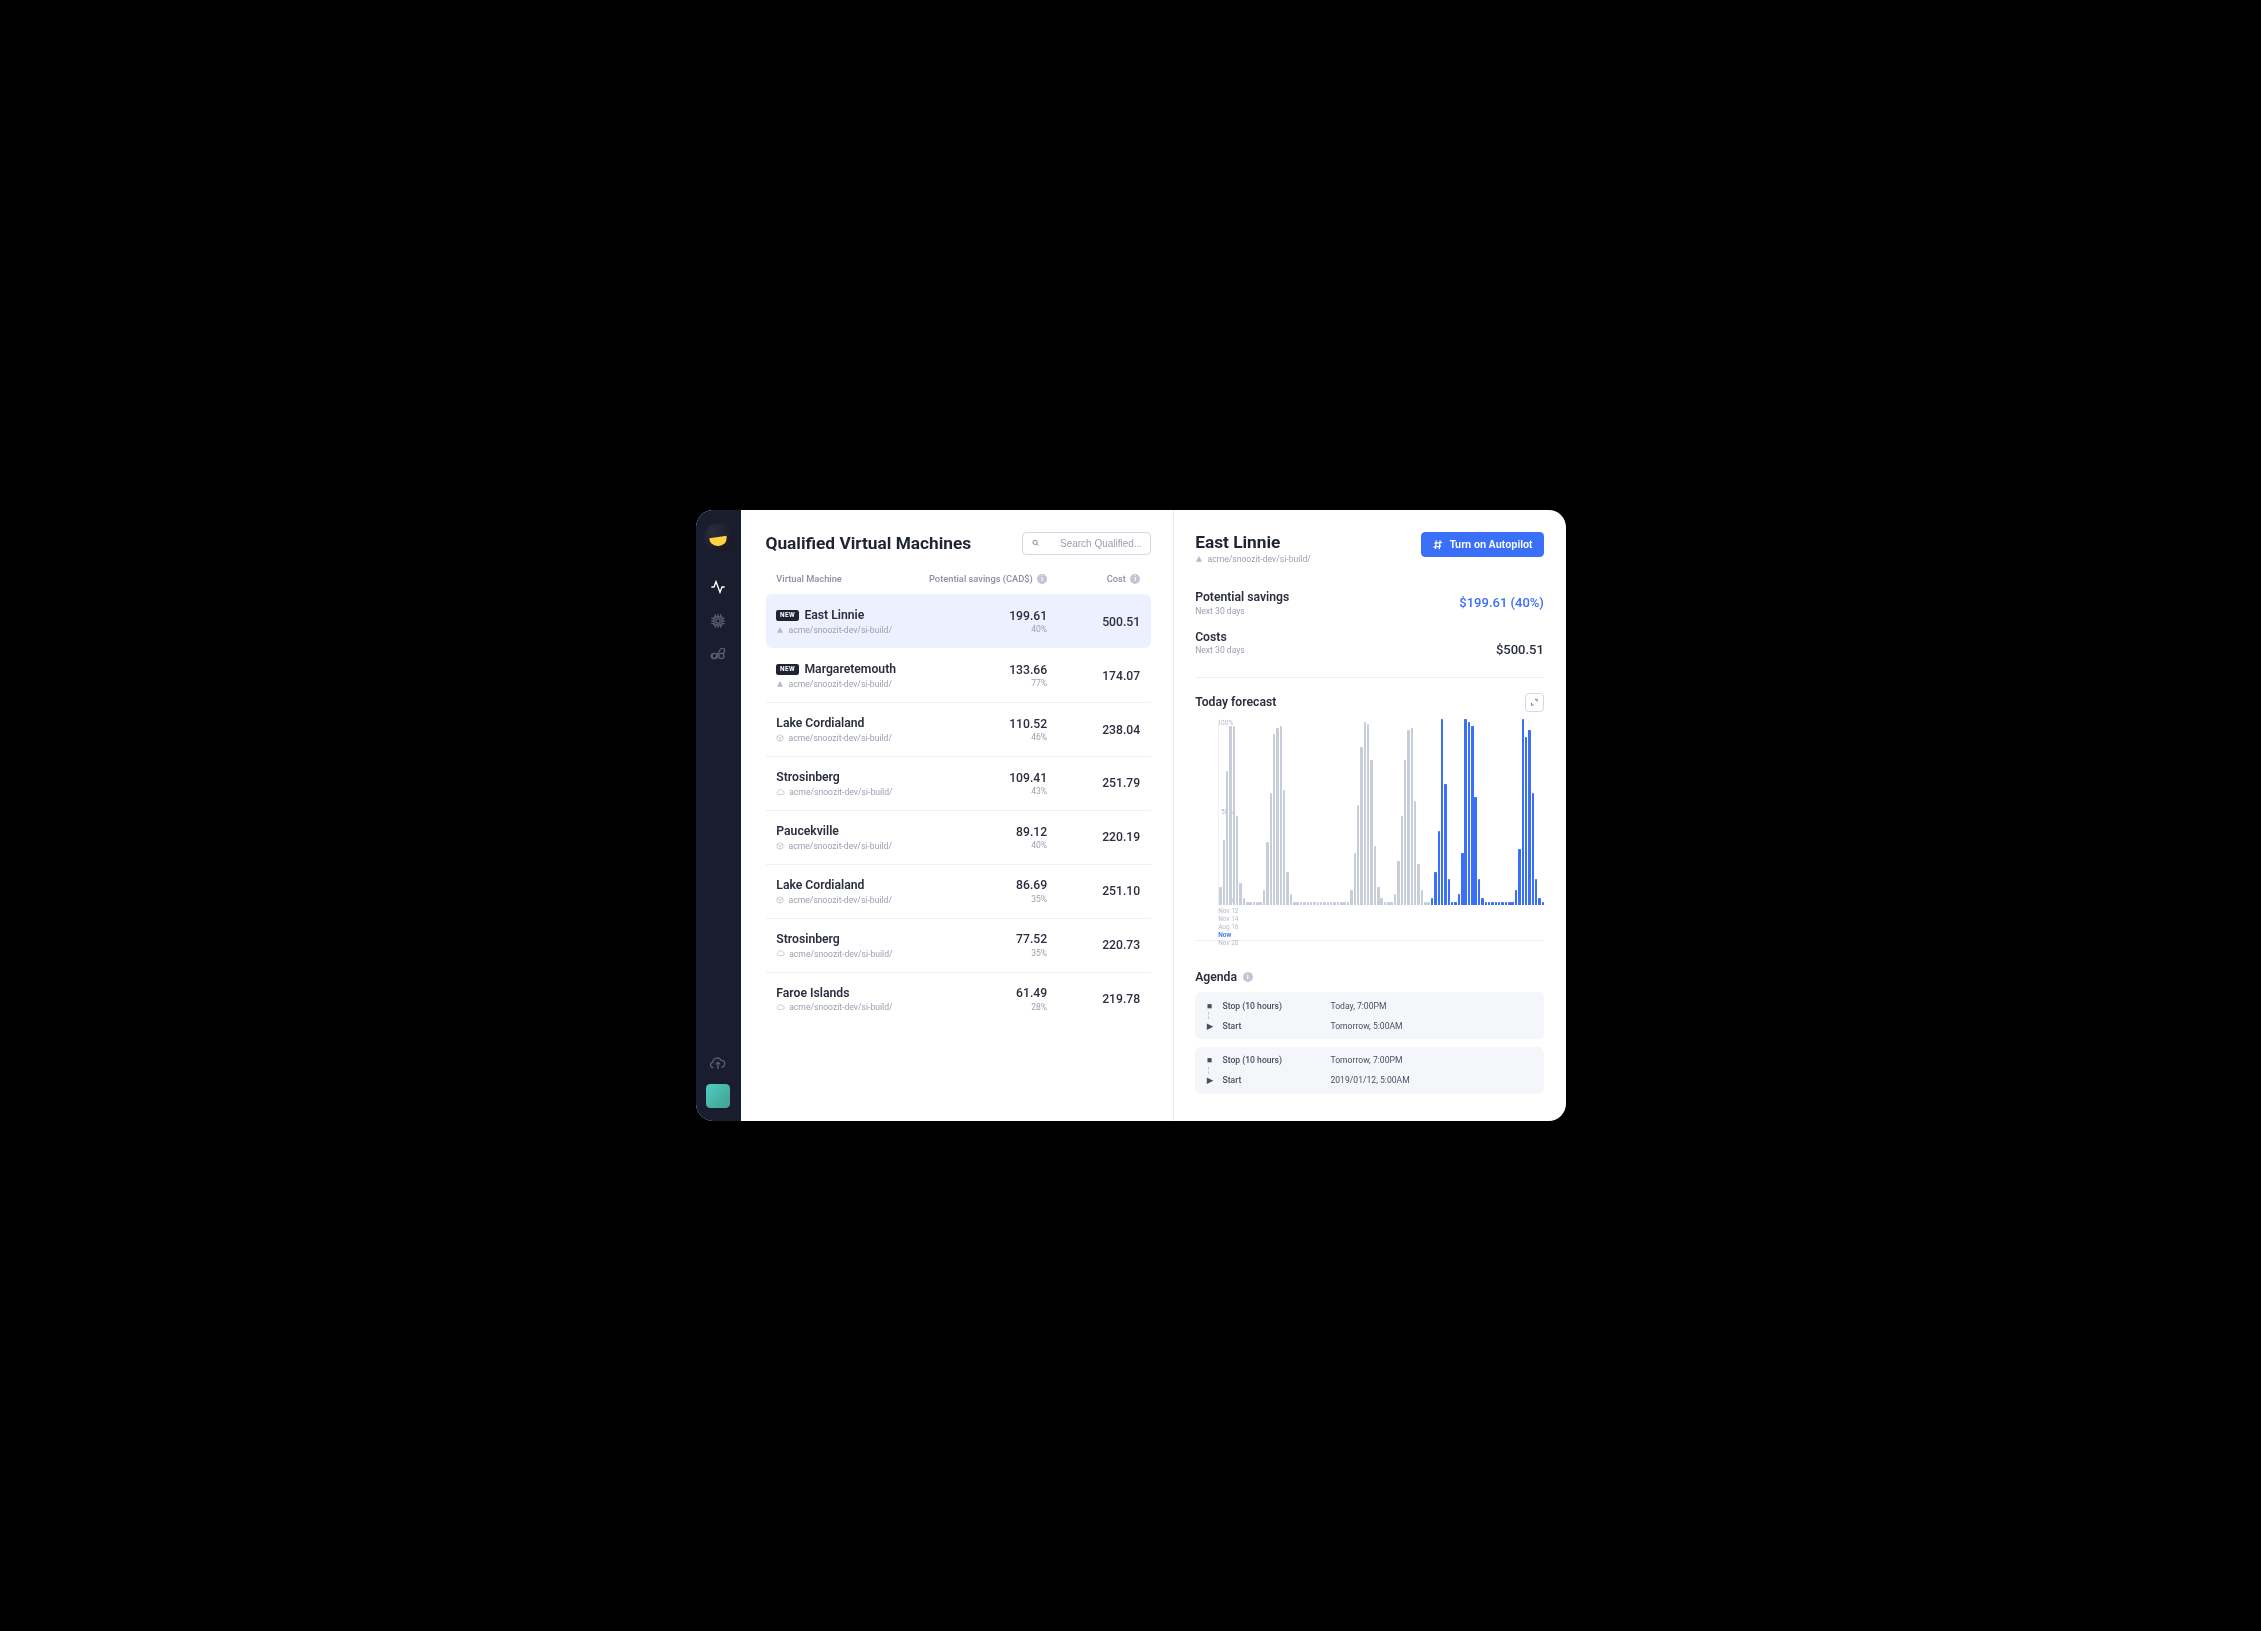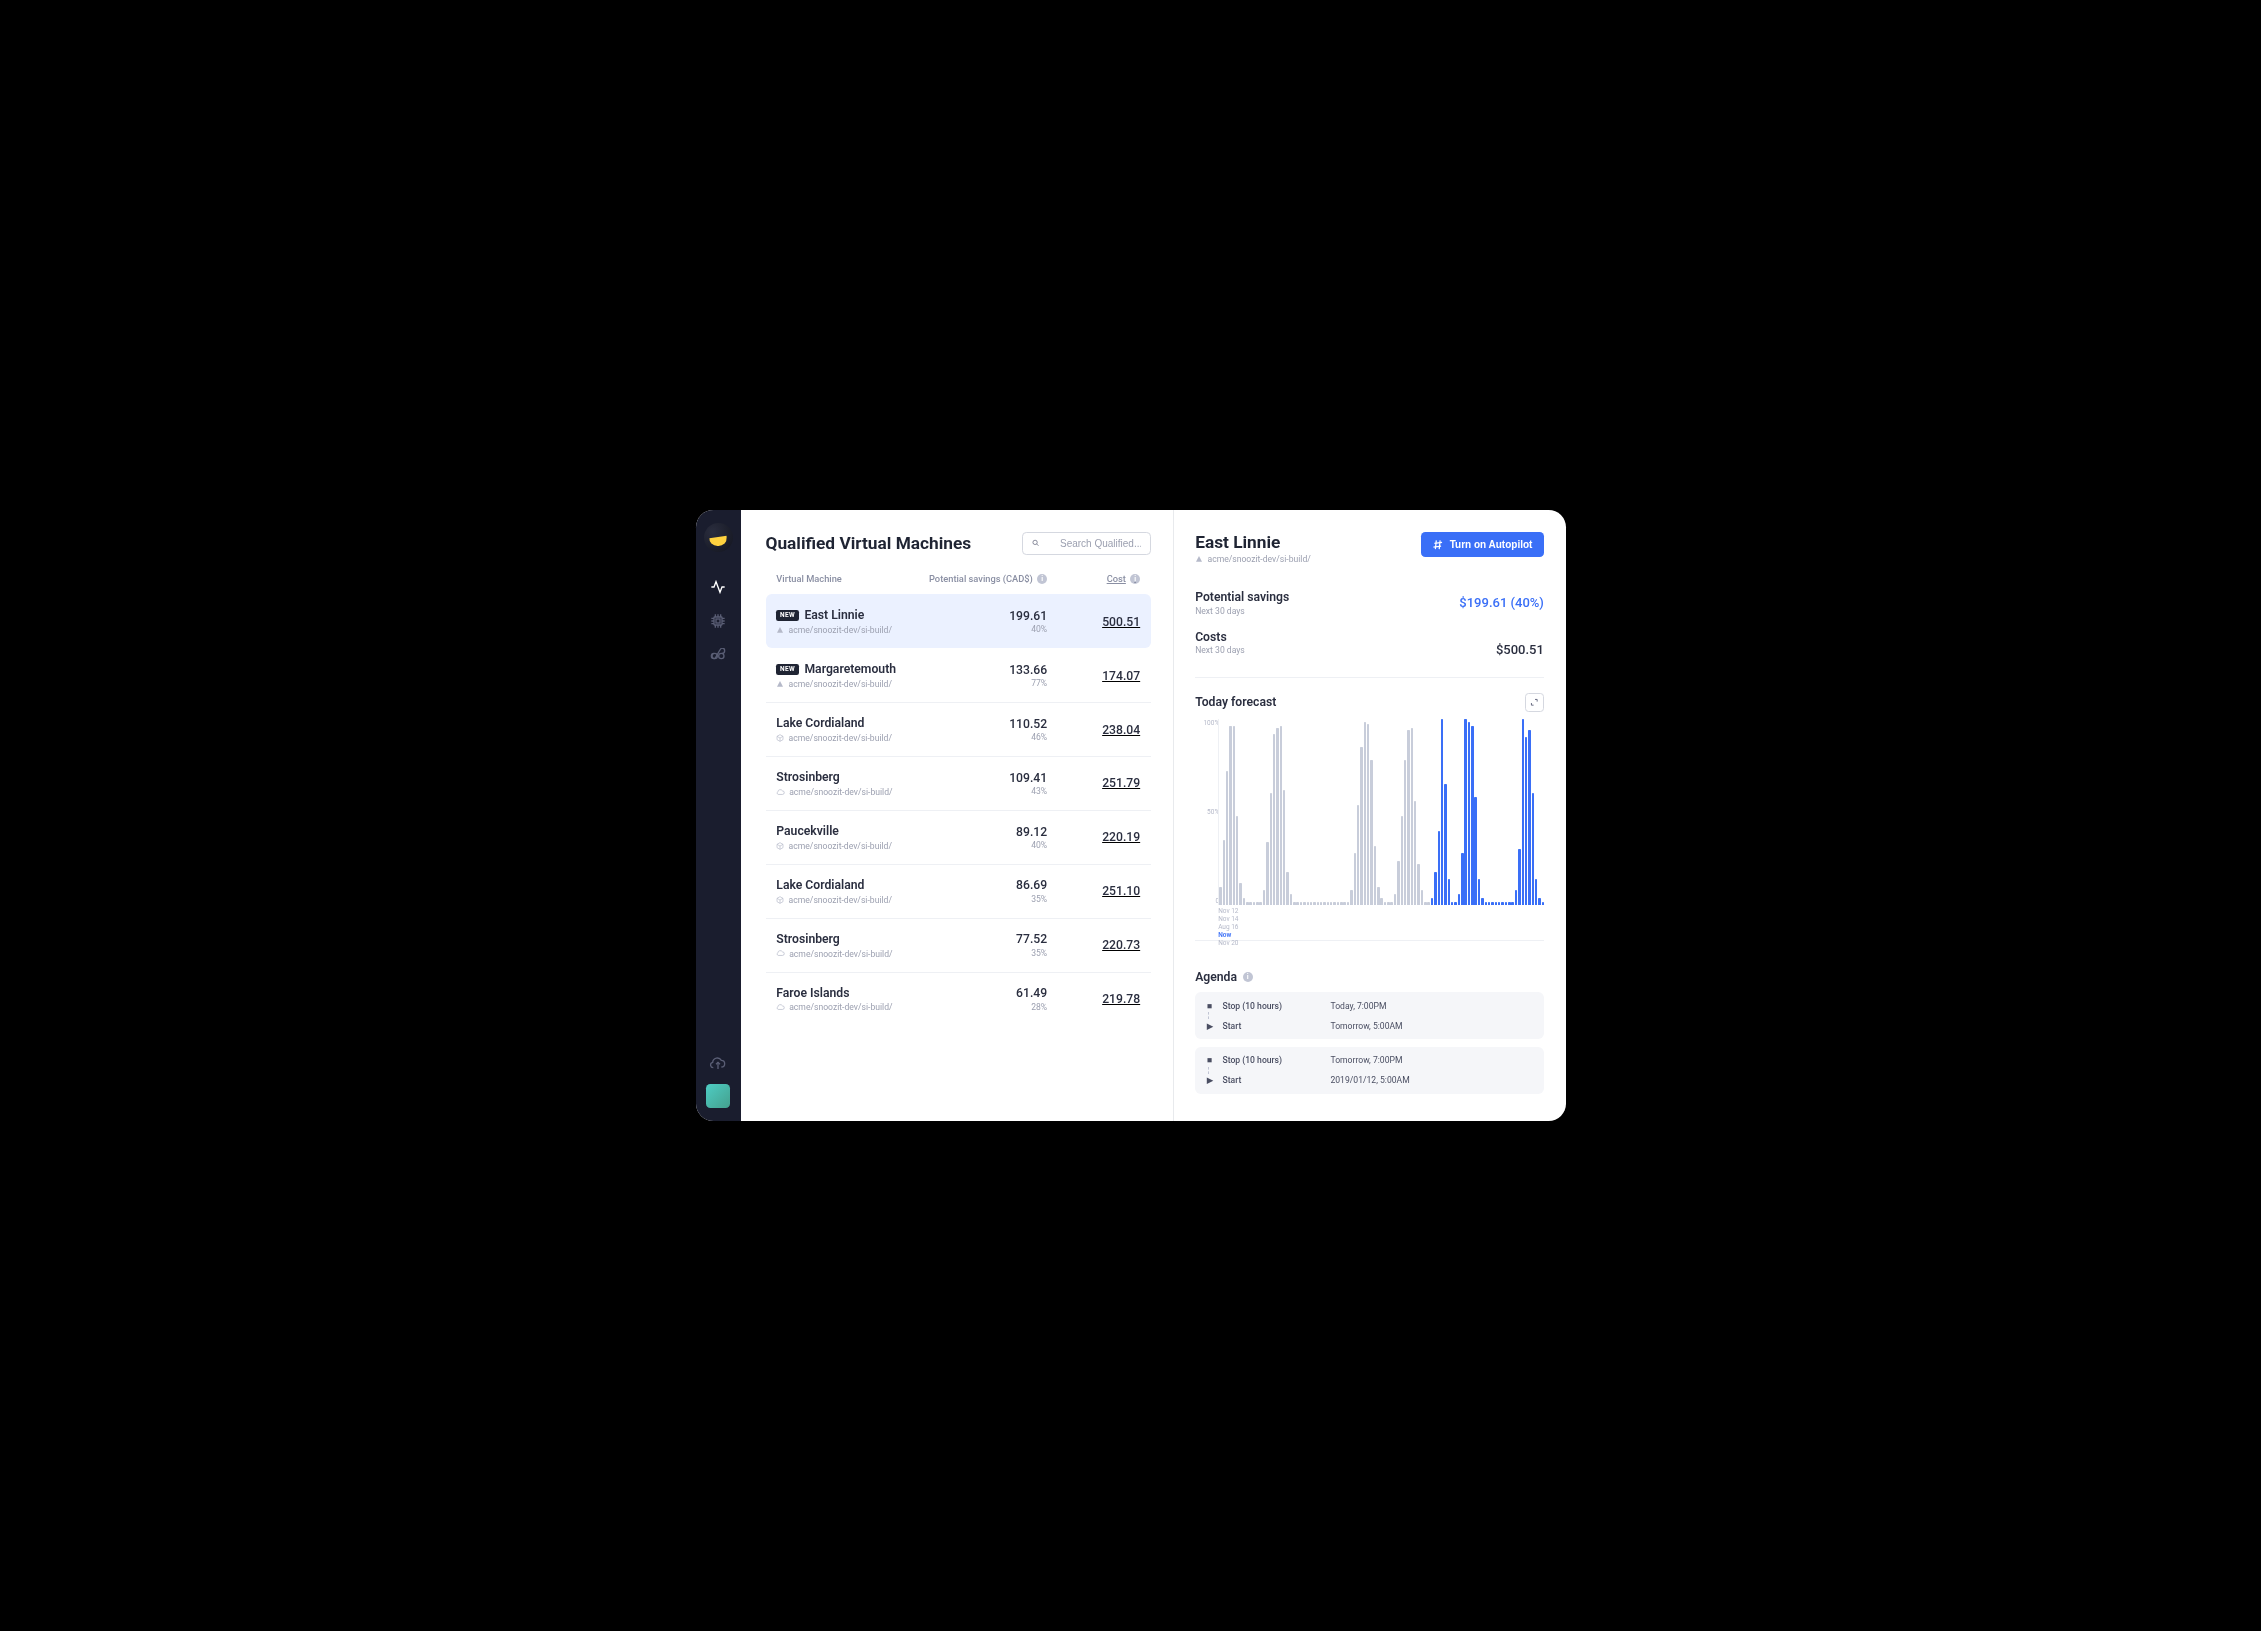--- a/index.html
+++ b/index.html
@@ -89,21 +89,21 @@
     color:#333;
   }
   .search-box input::placeholder{color:#9ca0b0;}
   
   .table-header {
     display:flex; font-size:9.3px; color:#8a8fa3; font-weight:500;
     padding: 0 10.8px 10px 10.8px;
   }
   .col-vm { flex: 1.5; }
   .col-sav { width: 129px; text-align:right; display:flex; justify-content:flex-end; align-items:center; gap:4.3px;}
-  .col-cost{ width: 93px; text-align:right; display:flex; justify-content:flex-end; align-items:center; gap:4.3px;text-decoration:underline;}
+  .col-cost{ width: 93px; text-align:right; display:flex; justify-content:flex-end; align-items:center; gap:4.3px;}
   .info-icon {
     display:inline-flex; width:10px; height:10px;
     border-radius:50%; background:#c1c5d4; color:#fff;
     font-size:7.2px; align-items:center; justify-content:center;
     font-weight:700;
   }
   .table-body { overflow-y:auto; flex:1;}
   .row {
     display:flex; align-items:center;
     padding: 13px 10.8px;
@@ -154,21 +154,21 @@
   .section-header { display:flex; justify-content:space-between; align-items:center; margin-bottom:7.2px;}
   .section-title { font-size:12.2px; font-weight:600; color:#2a2e3f; }
   .expand-btn {
     width:18.7px; height:18.7px;
     border:0.7px solid #d5d8e0; border-radius:3.6px;
     display:flex; align-items:center; justify-content:center;
     font-size:8.6px; color:#5a5e75; cursor:pointer;
   }
   
   .chart-wrap { position:relative; height:201px; margin-bottom:5.8px;}
-  .y-axis { position:absolute; left:4px; top:0; bottom:14.4px; width:20px;
+  .y-axis { position:absolute; left:18px; top:0; bottom:14.4px; width:20px;
     display:flex; flex-direction:column; justify-content:space-between;
     font-size:6.5px; color:#b5b9c9; text-align:right;}
   .chart-area {
     position:absolute; left:23px; right:0; top:0; bottom:14.4px;
     border-left:0.7px solid #eef0f4;
   }
   .x-axis {
     position:absolute; left:23px; right:0; bottom:0; height:13px;
     display:flex; justify-content:space-around;
     font-size:6.5px; color:#b5b9c9;flex-direction:column;

